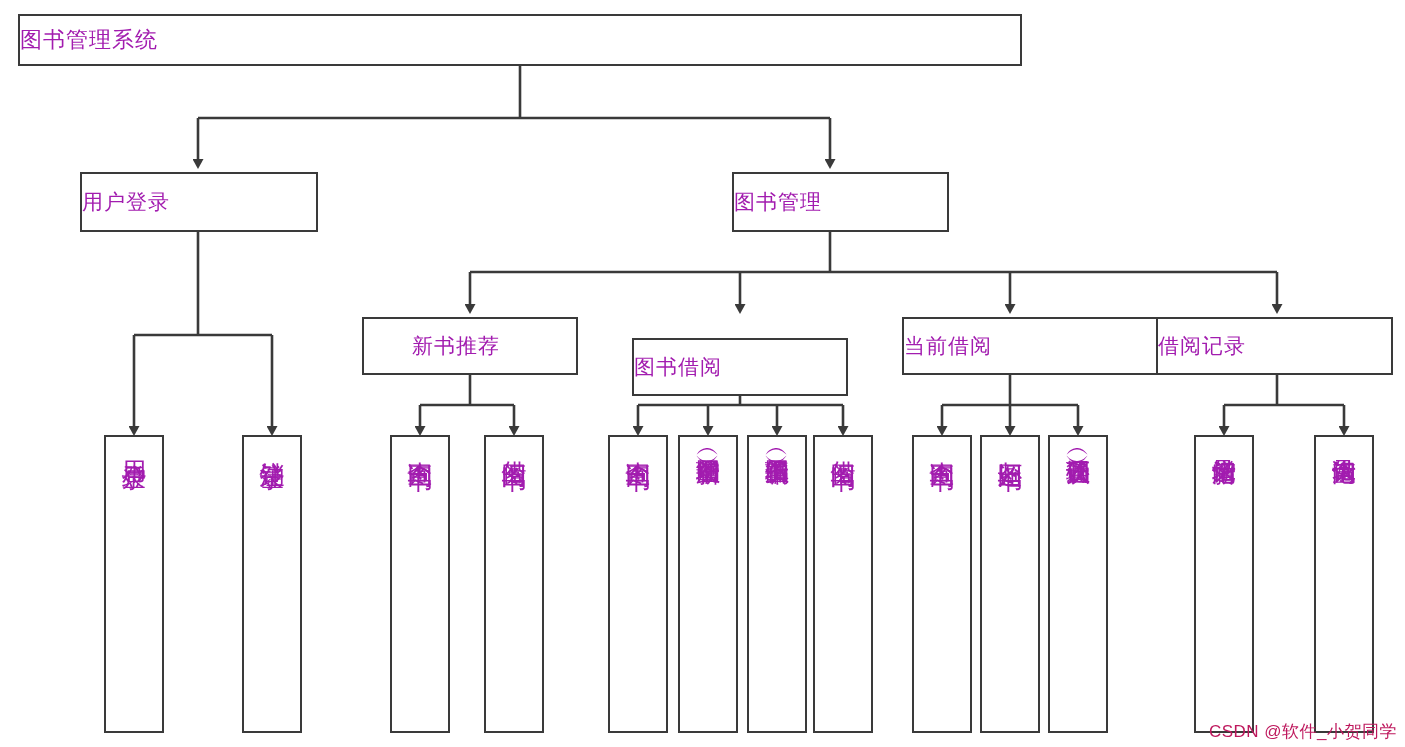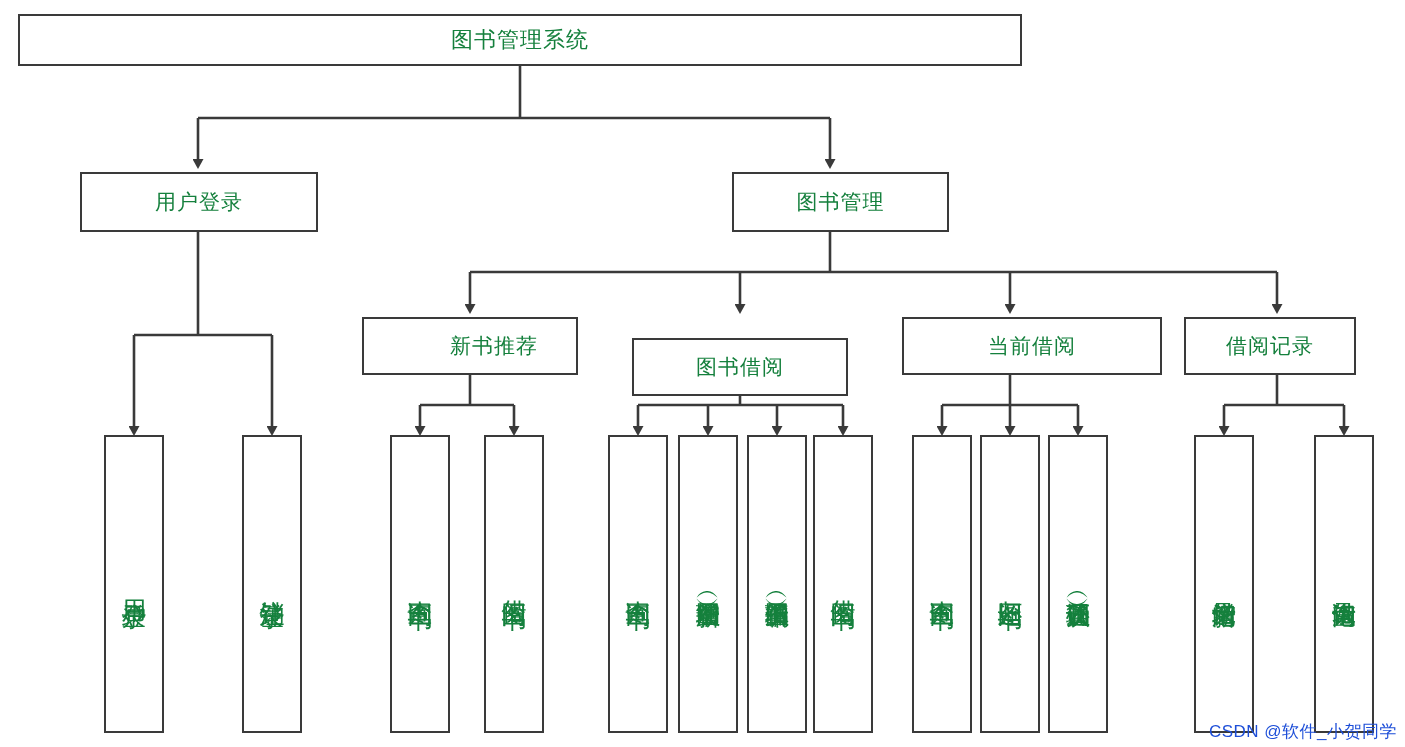--- a/index.html
+++ b/index.html
@@ -26,22 +26,21 @@
     height: 747px;
     pointer-events: none;
   }
   .node {
     position: absolute;
     box-sizing: border-box;
     background: #ffffff;
     border: 2px solid #3a3a3a;
     display: flex;
     align-items: center;
-    justify-content: center;
-    color: #15803d;
+    color: #a21caf;
     z-index: 2;
   }
   .node.horiz {
     font-size: 21px;
     letter-spacing: 1px;
     line-height: 1.2;
   }
   .node.vert {
     writing-mode: vertical-rl;
     text-orientation: upright;
@@ -55,21 +54,21 @@
     letter-spacing: 0px;
   }
   .node.root {
     font-size: 22px;
   }
   .watermark {
     position: absolute;
     right: 8px;
     bottom: 4px;
     font-size: 17px;
-    color: #1d4ed8;
+    color: #be185d;
     letter-spacing: 0.5px;
     z-index: 3;
     white-space: nowrap;
   }
 </style>
 </head>
 <body>
 
 <div id="canvas">
 
@@ -136,21 +135,21 @@
 
   <div class="node horiz" style="left:362px; top:317px; width:216px; height:58px;padding-left:48px;">
     <span>新书推荐</span>
   </div>
   <div class="node horiz" style="left:632px; top:317px; width:216px; height:58px;margin-top:21px;">
     <span>图书借阅</span>
   </div>
   <div class="node horiz" style="left:902px; top:317px; width:260px; height:58px;">
     <span>当前借阅</span>
   </div>
-  <div class="node horiz" style="left:1184px; top:317px; width:172px; height:58px;">
+  <div class="node horiz" style="left:1156px; top:317px; width:237px; height:58px;">
     <span>借阅记录</span>
   </div>
 
   <div class="node vert" style="left:104px; top:435px; width:60px; height:298px;">
     <span>用户登录</span>
   </div>
   <div class="node vert" style="left:242px; top:435px; width:60px; height:298px;">
     <span>注销登录</span>
   </div>
 

